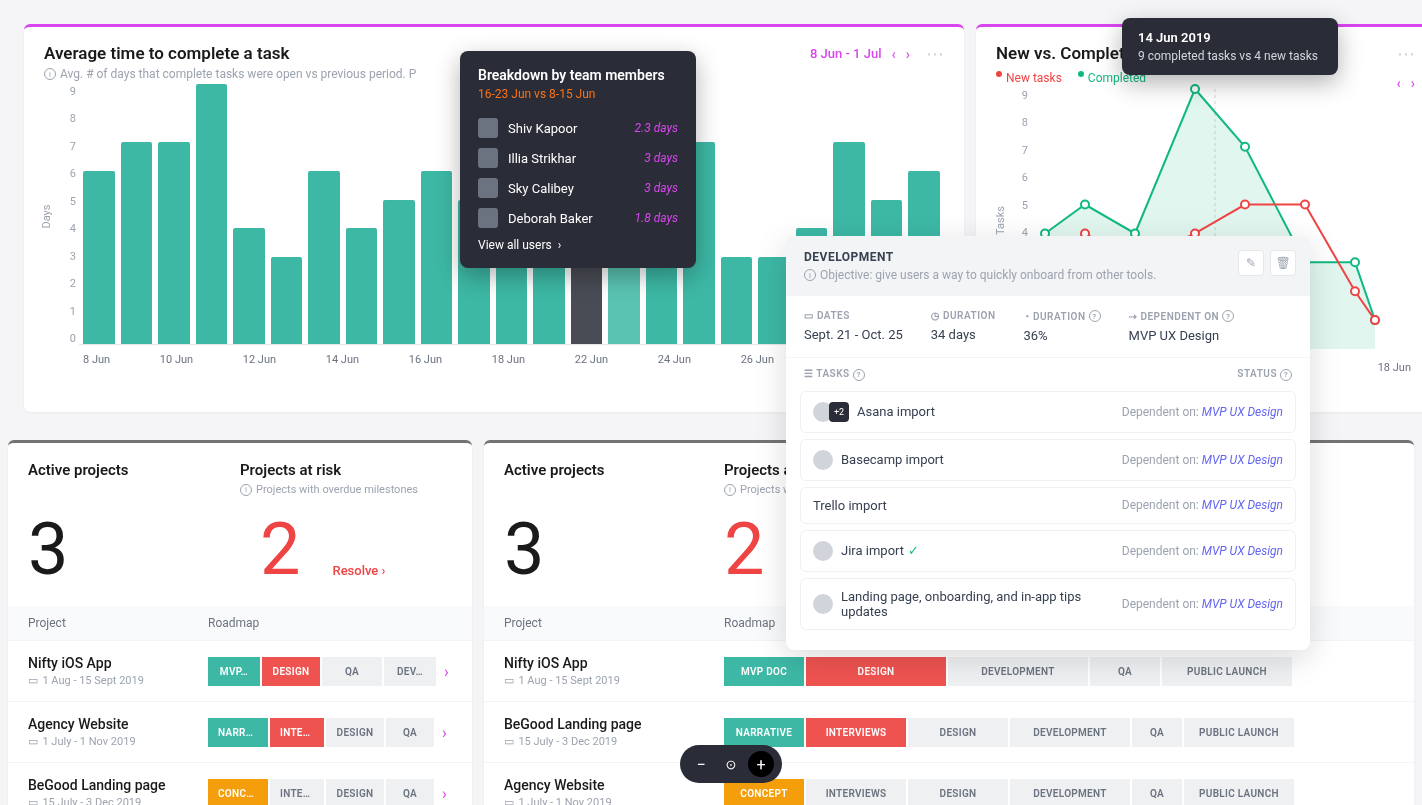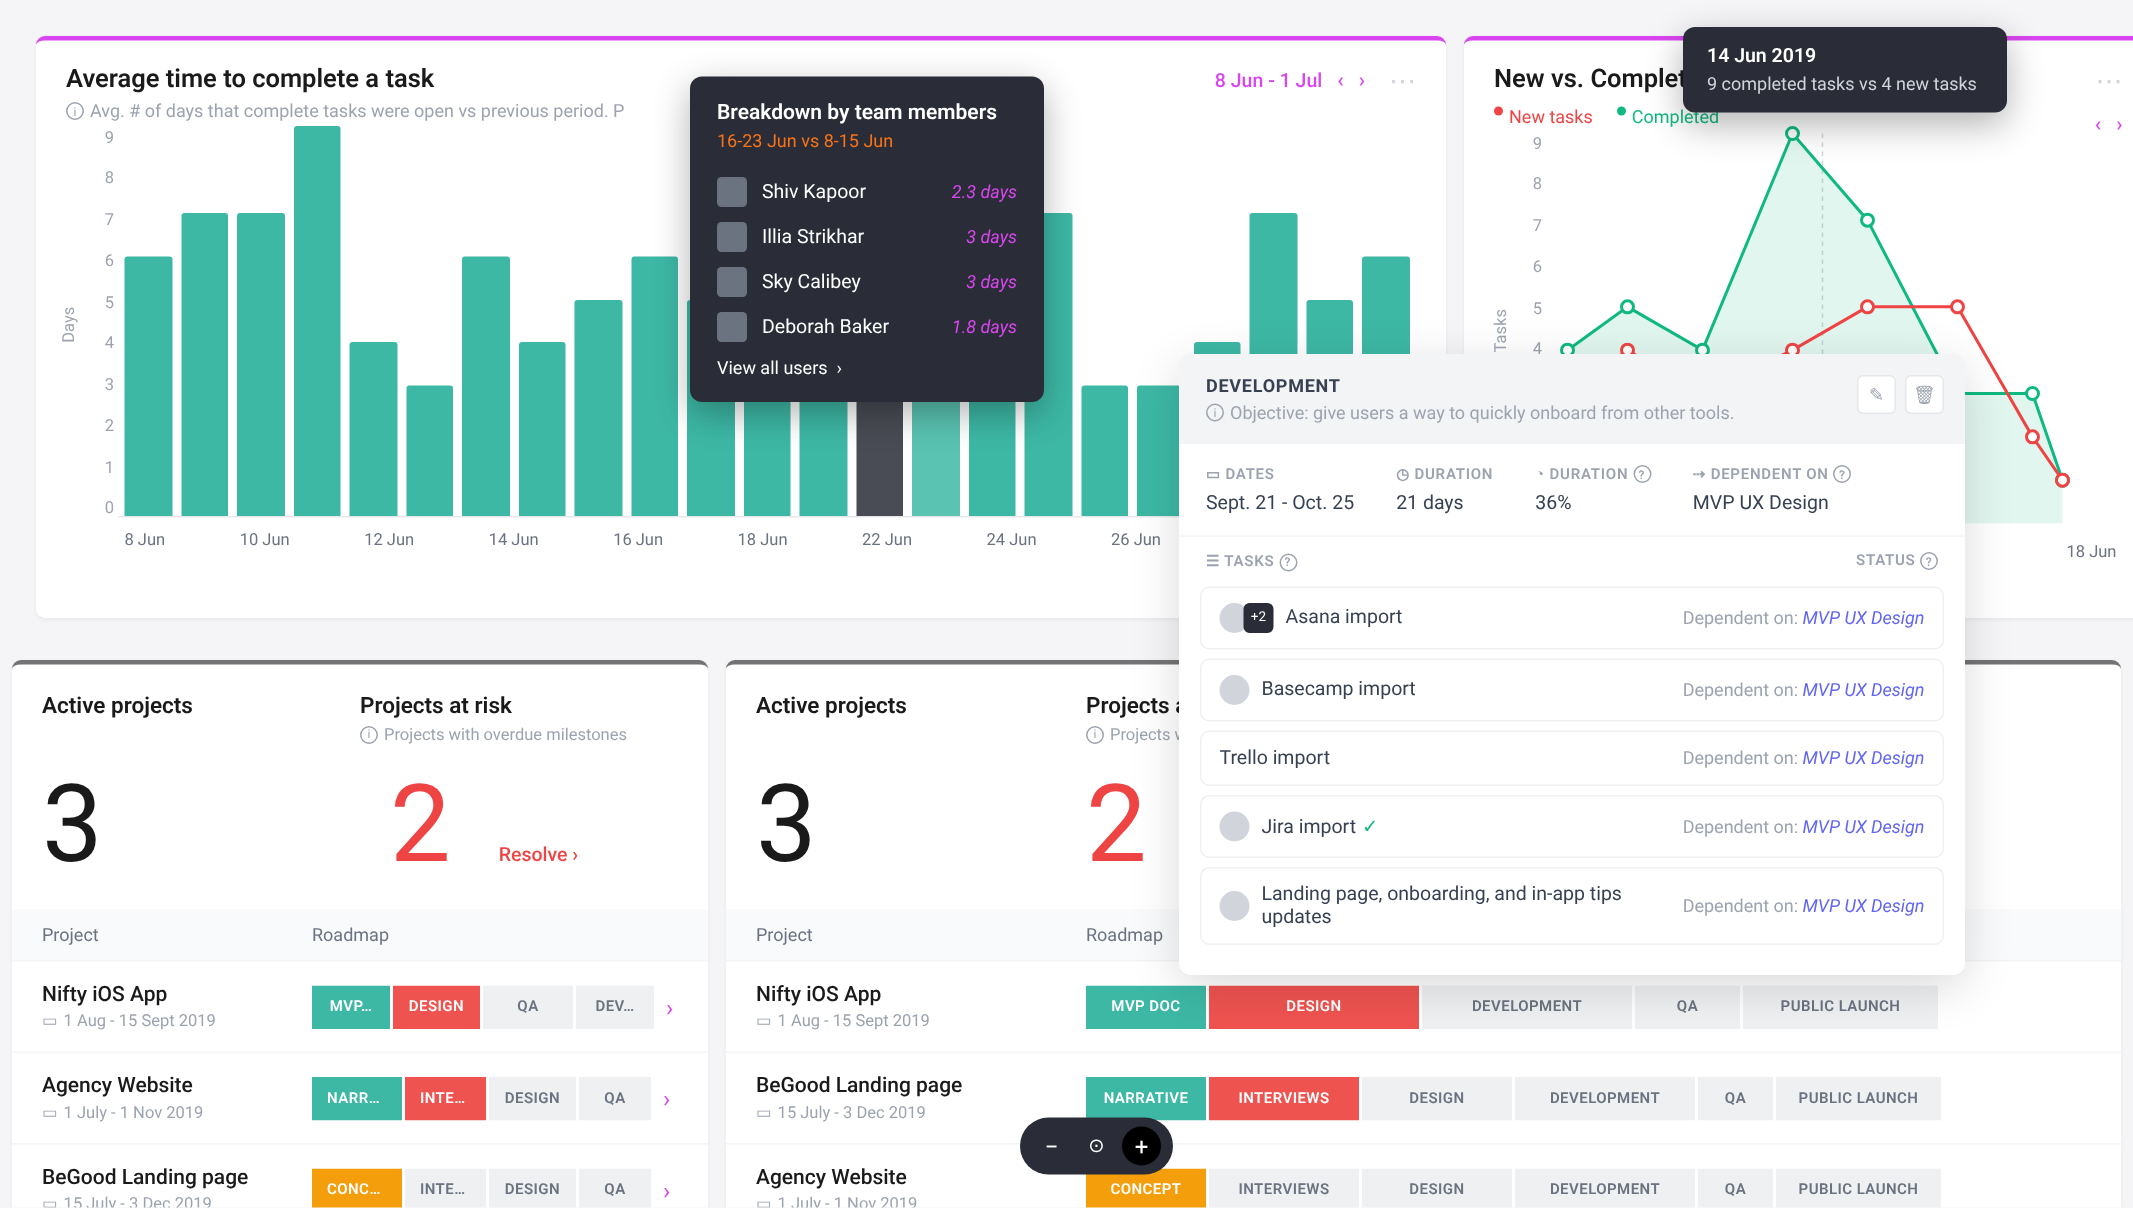--- a/index.html
+++ b/index.html
@@ -285,21 +285,21 @@
           <span>▭</span>
           <span>DATES</span>
         </div>
         <div class="meta-val">Sept. 21 - Oct. 25</div>
       </div>
     <div class="meta-block">
         <div class="meta-label">
           <span>◷</span>
           <span>DURATION</span>
         </div>
-        <div class="meta-val">21 days</div>
+        <div class="meta-val">34 days</div>
       </div>
     <div class="meta-block">
         <div class="meta-label">
           <span>◔</span>
           <span>DURATION</span> 
           <span class="info-icon">?</span>
         </div>
         <div class="meta-val">36%</div>
       </div>
     <div class="meta-block">

